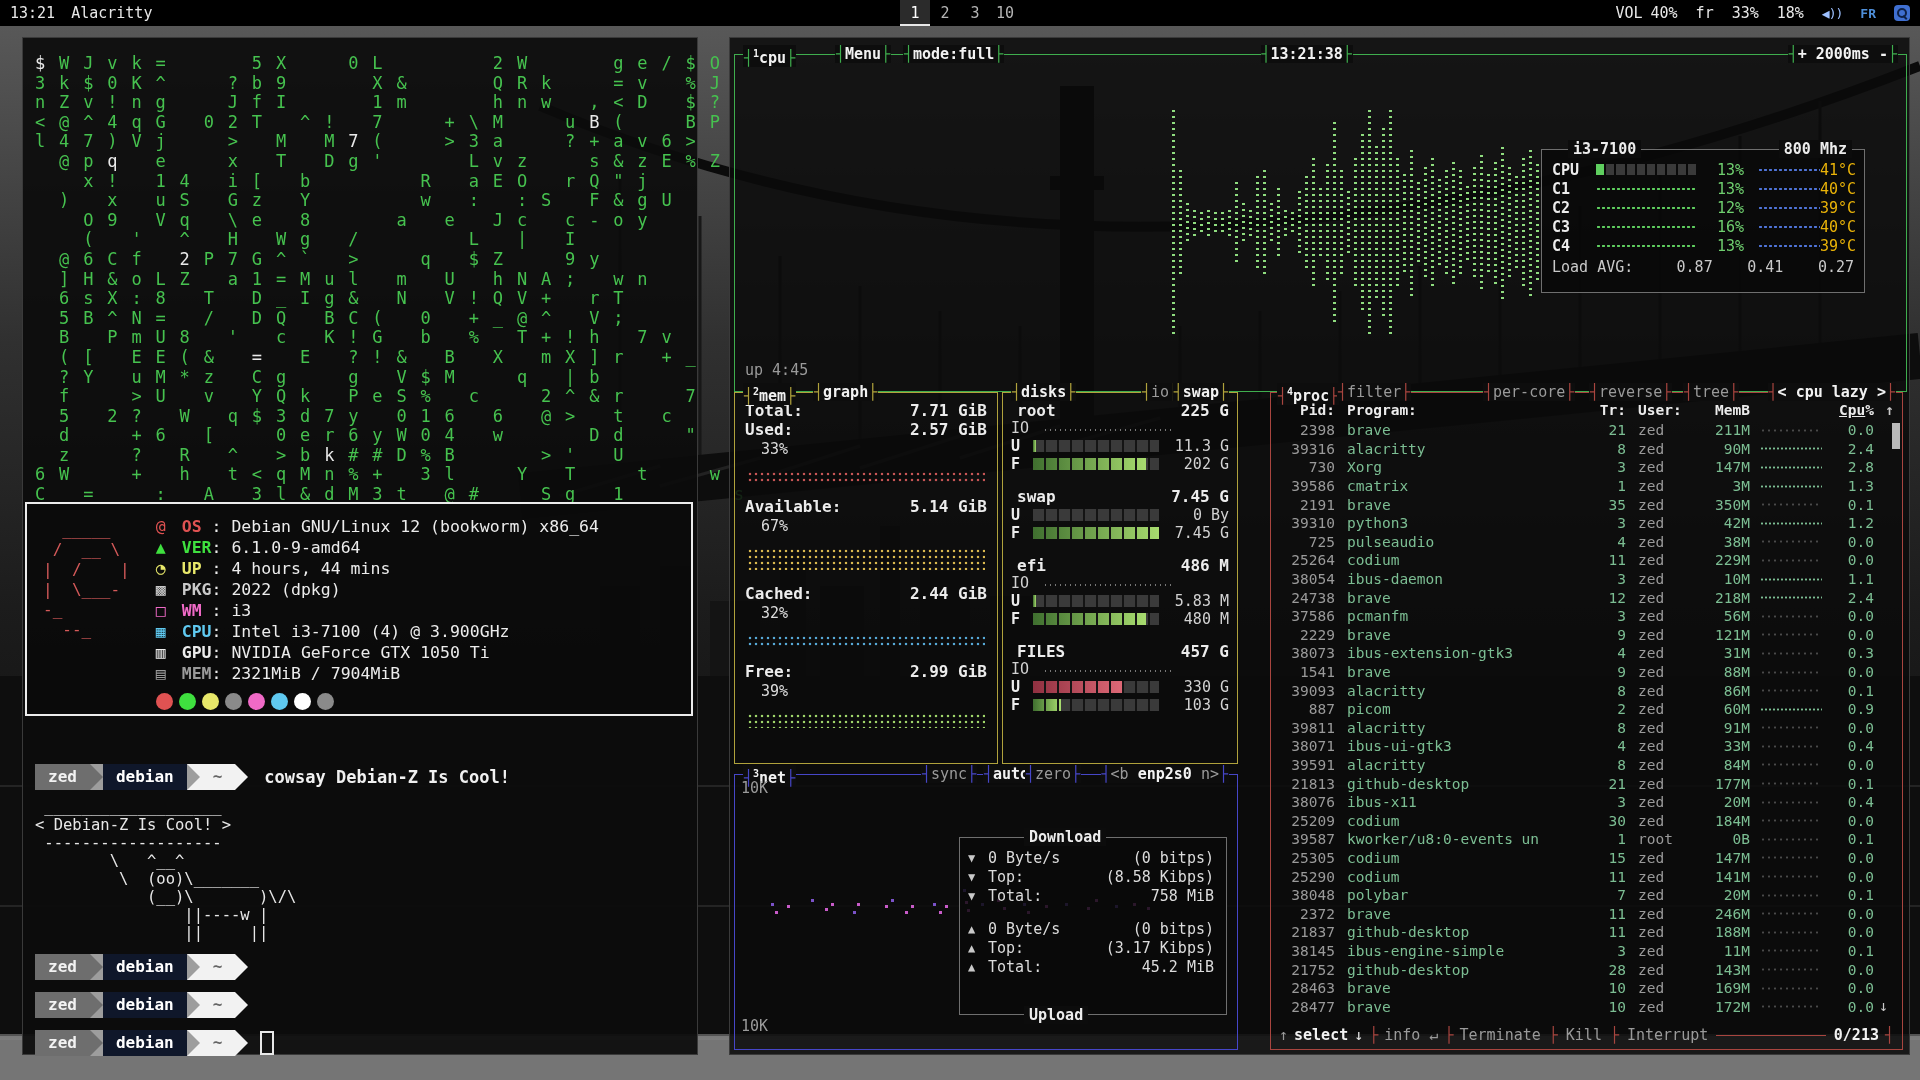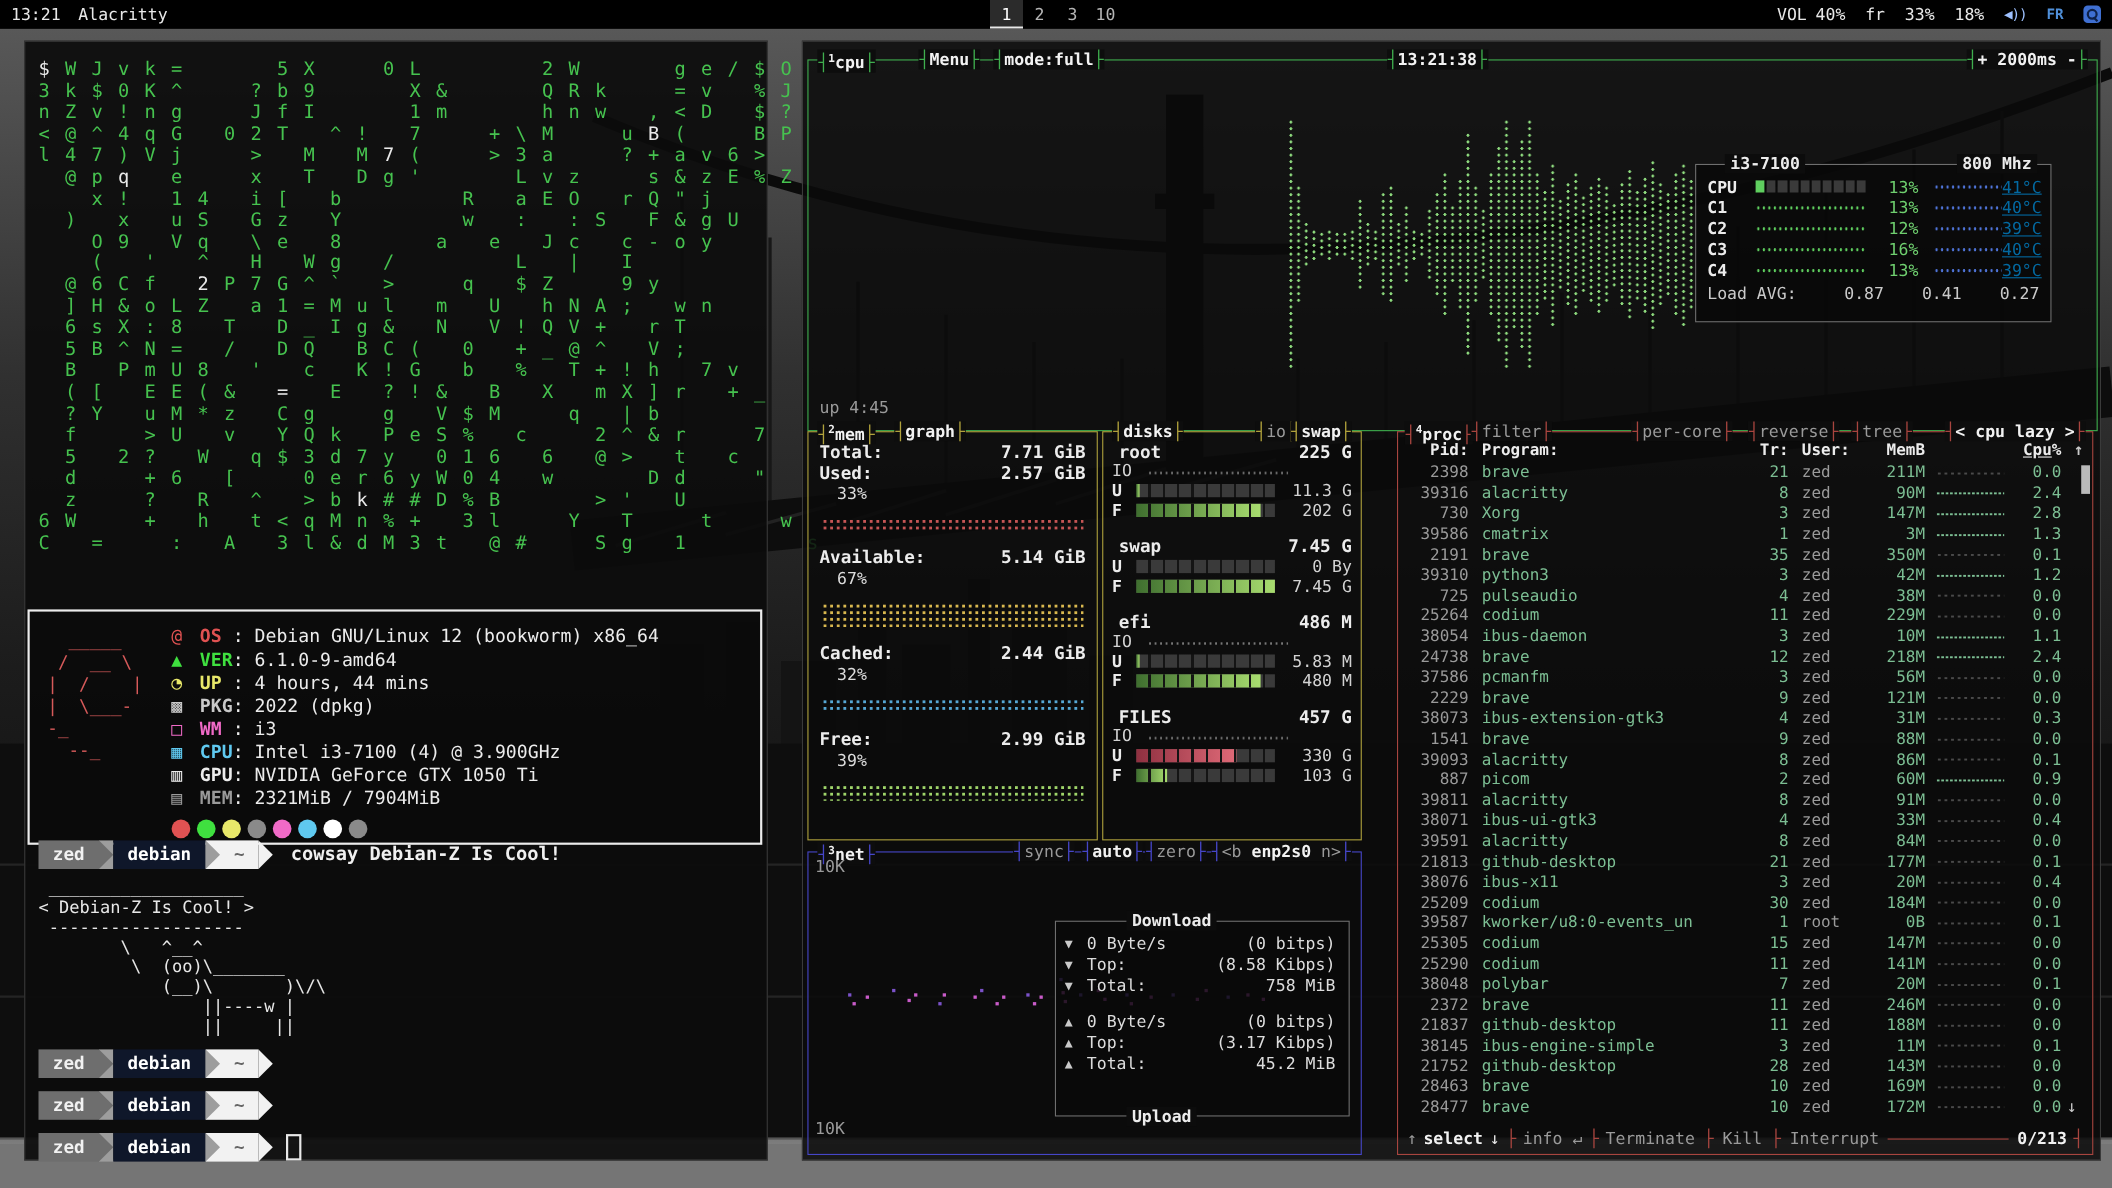--- a/index.html
+++ b/index.html
@@ -23,21 +23,21 @@
   .tray-ic::after{content:"";position:absolute;left:10px;top:10px;width:2px;height:5px;background:#0e2148;transform:rotate(-45deg);}
   
   .term{position:absolute;border:1px solid #3a3a3a;box-sizing:border-box;}
   .term.left{left:22px;top:37px;width:676px;height:1018px;background:rgba(12,12,12,0.93);}
   .term.right{left:729px;top:37px;width:1181px;height:1018px;background:rgba(11,11,11,0.86);}
   
   .matrix{position:absolute;left:12px;top:16px;right:8px;color:#46c24f;font-size:17px;line-height:19.6px;letter-spacing:1.8px;}
   .mrow{white-space:pre;height:19.6px;}
   .mrow .bright{color:#e9e9e9;}
   
-  .fetchbox{position:absolute;left:2px;top:516px;width:668px;height:214px;border:2px solid #ececec;
+  .fetchbox{position:absolute;left:2px;top:464px;width:668px;height:214px;border:2px solid #ececec;
     background:rgba(8,8,8,0.45);box-sizing:border-box;display:flex;padding:12px 8px 6px 10px;}
   .art{margin:4px 26px 0 6px;color:#d65a5a;font-size:16px;line-height:20px;}
   .fetch-right{flex:1;}
   .fline{font-size:16.5px;line-height:21px;color:#ececec;white-space:pre;}
   .ficon{display:inline-block;width:26px;}
   .flabel{font-weight:bold;}
   .fsep{color:#dadada;}
   .fdots{margin-top:7px;}
   .fdot{display:inline-block;width:17px;height:17px;border-radius:50%;margin-right:6px;vertical-align:middle;}
   
@@ -79,21 +79,21 @@
   .ci-row{display:flex;align-items:center;height:19px;}
   .ci-name{flex:0 0 44px;font-weight:bold;color:#ececec;}
   .segbar{display:flex;gap:2px;flex:0 0 100px;}
   .segbar .seg-b{flex:1;height:11px;background:#3a3a3a;}
   .segbar .seg-b.on{background:#5fcf5f;}
   .dotg{flex:0 0 100px;height:10px;background-image:radial-gradient(circle,#5fcf5f 1.1px,transparent 1.3px);
     background-size:5px 10px;background-repeat:repeat-x;background-position:left center;}
   .ci-pct{flex:0 0 48px;text-align:right;color:#6fcf6f;}
   .ci-blue{flex:0 0 62px;height:10px;margin-left:14px;background-image:radial-gradient(circle,#4f74d9 1.1px,transparent 1.3px);
     background-size:5px 10px;background-repeat:repeat-x;background-position:left center;}
-  .ci-temp{flex:1;text-align:left;color:#0369a1;text-decoration:underline;}
+  .ci-temp{flex:1;text-align:left;color:#eab308;}
   .ci-load{display:flex;color:#c9c9c9;margin-top:3px;}
   .ci-load span{flex:1;text-align:right;}
   .ci-load span:first-child{flex:0 0 90px;text-align:left;}
   
   .memwrap{padding:8px 10px;}
   .mlv{display:flex;justify-content:space-between;font-size:16px;line-height:19px;color:#ececec;font-weight:bold;}
   .mpct{color:#dcdcdc;margin:1px 0 0 16px;font-size:15px;line-height:18px;}
   .mbar{margin:13px 2px 14px 2px;background-image:radial-gradient(circle,var(--c) 1.4px,transparent 1.6px);background-size:6px 6px;}
   
   .dwrap{padding:8px 8px;}
@@ -564,21 +564,21 @@
           <span class="dval">103 G</span>
         </div>
         <div class="dgap"></div>
       </div>
   </section>
 
   <section class="panel p-net">
     <span class="chip" style="left:8px"><i class="tick">┤</i><b><sup>3</sup><span>net</span></b><i class="tick">├</i></span>
     <span class="chip" style="left:186px"><i class="tick">┤</i><span class="dim">sync</span><i class="tick">├</i></span>
     <span class="chip" style="left:248px"><i class="tick">┤</i><b>auto</b><i class="tick">├</i></span>
-    <span class="chip" style="left:306px"><i class="tick">┤</i><span class="dim">zero</span><i class="tick">├</i></span>
+    <span class="chip" style="left:290px"><i class="tick">┤</i><span class="dim">zero</span><i class="tick">├</i></span>
     <span class="chip" style="right:8px"><i class="tick">┤</i><span class="dim">&lt;b</span> <b>enp2s0</b> <span class="dim">n&gt;</span><i class="tick">├</i></span>
     <span class="ylab" style="top:4px">10K</span>
     <span class="ylab" style="bottom:14px">10K</span>
     <div class="scat" id="scat">
         <span class="ndot" style="left: 36px; top: 128px; background: rgb(123, 82, 201);"></span>
         <span class="ndot" style="left: 40px; top: 136px; background: rgb(201, 91, 201);"></span>
         <span class="ndot" style="left: 52px; top: 130px; background: rgb(201, 91, 201);"></span>
         <span class="ndot" style="left: 76px; top: 124px; background: rgb(123, 82, 201);"></span>
         <span class="ndot" style="left: 90px; top: 133px; background: rgb(201, 91, 201);"></span>
         <span class="ndot" style="left: 96px; top: 128px; background: rgb(201, 91, 201);"></span>

